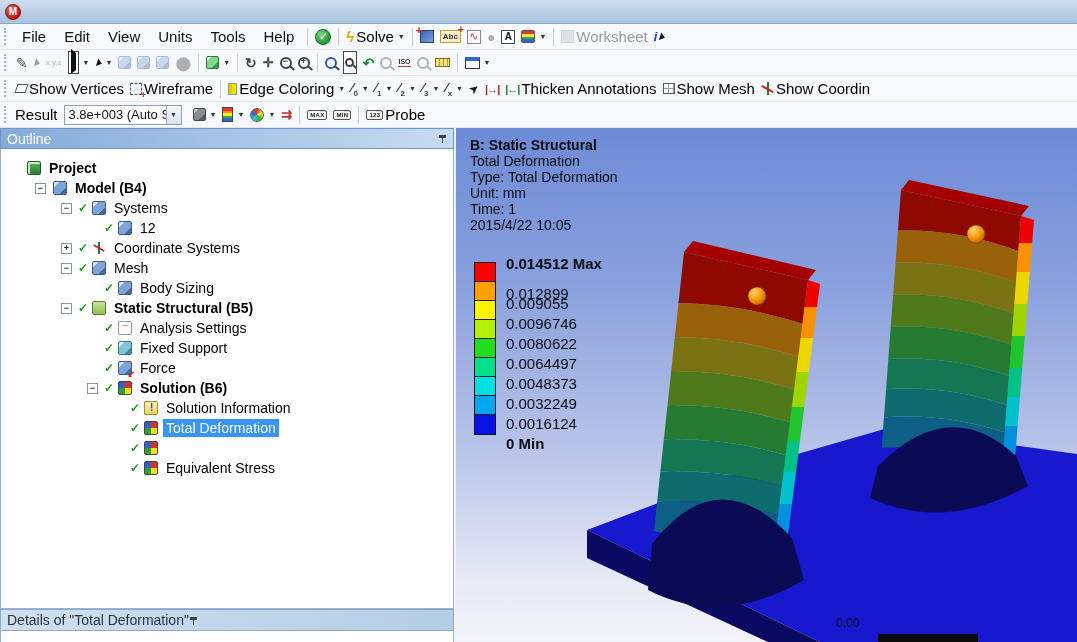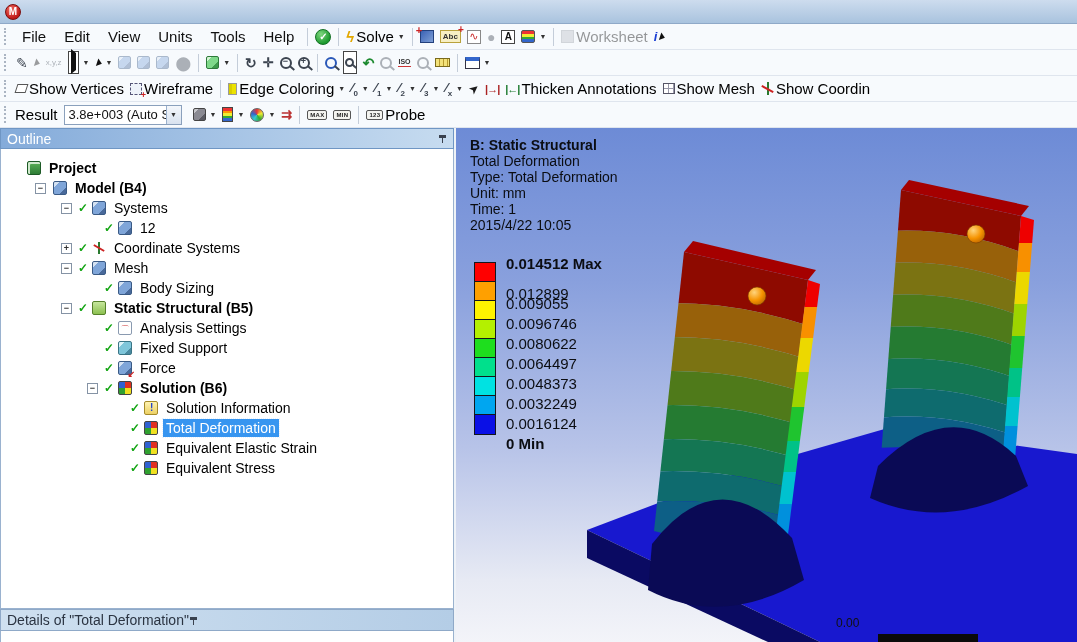--- a/index.html
+++ b/index.html
@@ -443,21 +443,20 @@
           <div class="trow" style="padding-left: 112px;">
             <span class="exp-sp"></span>
             <span class="chk">✓</span>
             <span class="ic ic-quad"></span>
             <span class="tree-label sel">Total Deformation</span>
           </div>
           <div class="trow" style="padding-left: 112px;">
             <span class="exp-sp"></span>
             <span class="chk">✓</span>
             <span class="ic ic-quad"></span>
-            <span class="tree-label">Equivalent Elastic Strain</span>
           </div>
           <div class="trow" style="padding-left: 112px;">
             <span class="exp-sp"></span>
             <span class="chk">✓</span>
             <span class="ic ic-quad"></span>
             <span class="tree-label">Equivalent Stress</span>
           </div>
         </div>
       <div class="details-header">
         <span>Details of "Total Deformation"</span>

